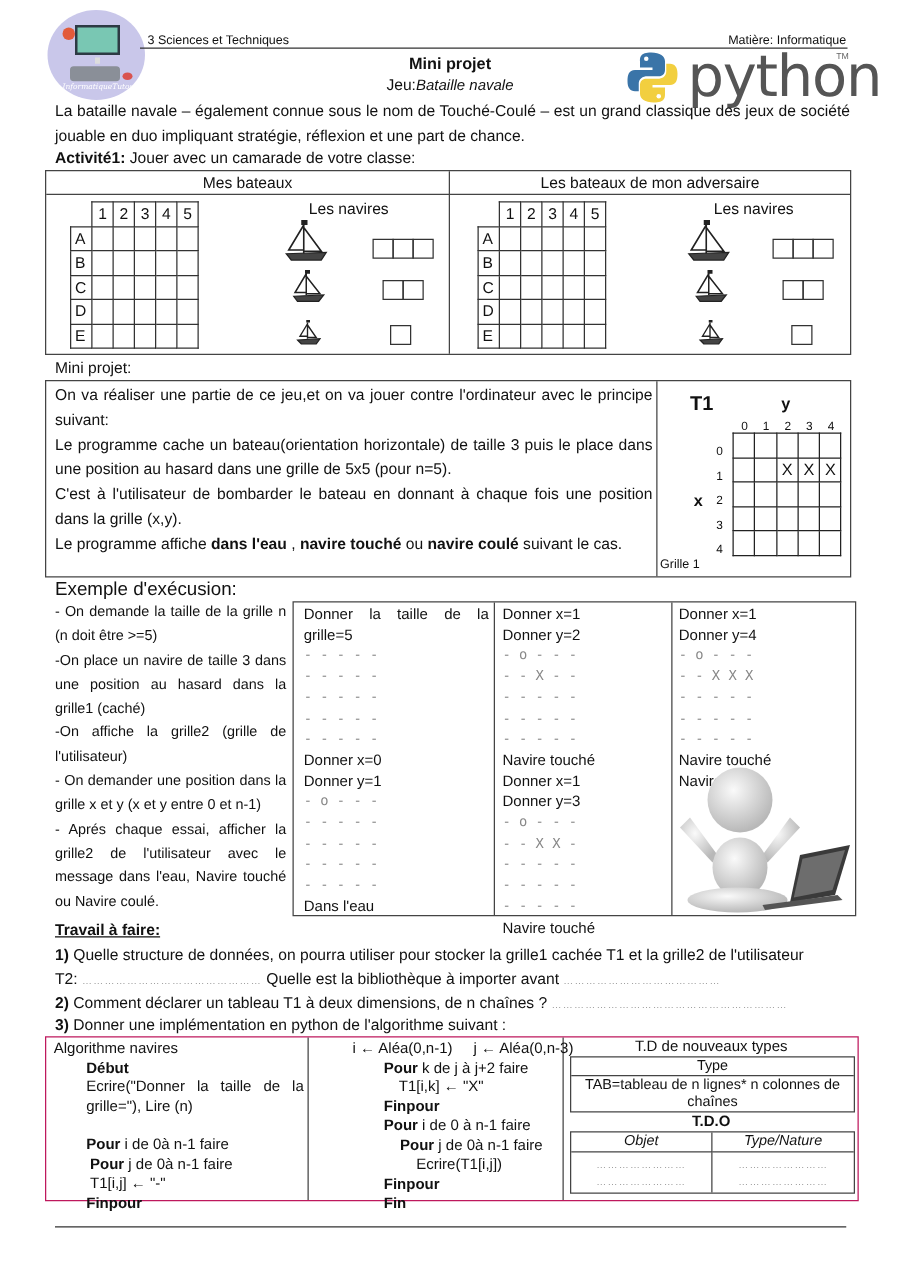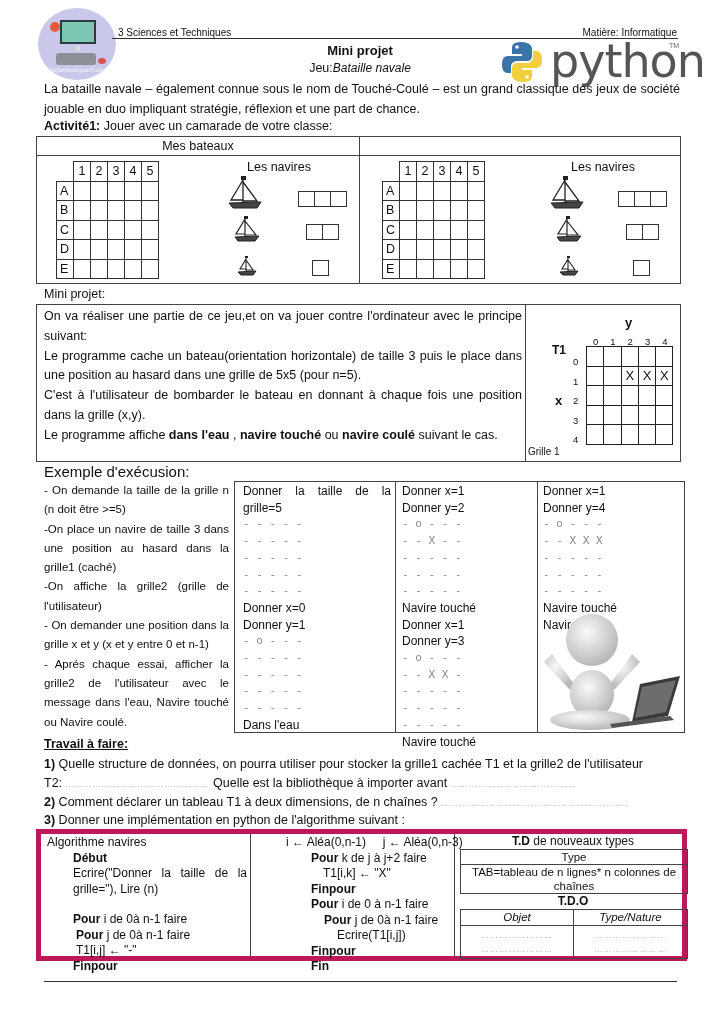--- a/index.html
+++ b/index.html
@@ -48,21 +48,21 @@
   .slots { position: absolute; display: flex; }
   .slots span { width: 17px; height: 16px; border: 1px solid #333; margin-left: -1px; display: inline-block; }
 
   
   .mp-lbl { left: 44px; top: 287px; font-size: 12.5px; }
   .mp-box { left: 36px; top: 304px; width: 645px; height: 158px; border: 1px solid #444; }
   .mp-box .vsep { position: absolute; left: 488px; top: 0; bottom: 0; border-left: 1px solid #444; }
   .mp-text { position: absolute; left: 7px; top: 2px; width: 478px; line-height: 19.8px; text-align: justify; font-size: 12.5px; }
   .mp-text b { font-weight: bold; }
 
-  .t1-lbl { position: absolute; left: 515px; top: 10px; font-weight: bold; font-size: 12px; margin-top: 28px; }
+  .t1-lbl { position: absolute; left: 515px; top: 10px; font-weight: bold; font-size: 16px; }
   .y-lbl { position: absolute; left: 588px; top: 10px; font-weight: bold; font-size: 13px; }
   .x-lbl { position: absolute; left: 518px; top: 88px; font-weight: bold; font-size: 13px; }
   .col-nums { position: absolute; left: 550px; top: 31px; display: flex; font-size: 9.5px; }
   .col-nums span { width: 17.3px; text-align: center; }
   .row-nums { position: absolute; left: 536px; top: 47px; font-size: 9.5px; }
   .row-nums span { display: block; height: 19.6px; line-height: 19.6px; }
   .t1grid { position: absolute; left: 549px; top: 41px; border-collapse: collapse; }
   .t1grid td { border: 1px solid #222; width: 17.3px; height: 19.6px; text-align: center; font-size: 13px; padding: 0; }
   .grille1 { position: absolute; left: 491px; top: 141px; font-size: 10px; }
 
@@ -78,28 +78,28 @@
 
   .person { position: absolute; left: 305px; top: 130px; width: 146px; height: 120px; }
 
   
   .tr-title { left: 44px; top: 737px; font-weight: bold; font-size: 12.5px; text-decoration: underline; }
   .q { left: 44px; font-size: 12.5px; }
   .q b { font-weight: bold; }
   .dots { color: #999; font-size: 8px; letter-spacing: 1px; }
 
   
-  .algo-box { left: 36px; top: 829px; width: 651px; height: 132px; border: 5px solid #be185d; }
+  .algo-box { left: 36px; top: 829px; width: 651px; height: 132px; border: 1px solid #be185d; }
   .algo-box .vsep1 { position: absolute; left: 209px; top: 0; bottom: 0; border-left: 1px solid #444; }
   .algo-box .vsep2 { position: absolute; left: 413px; top: 0; bottom: 0; border-left: 1px solid #444; }
   .algo-col { position: absolute; top: 1px; font-size: 12px; line-height: 15.5px; }
   .algo-col b { font-weight: bold; }
   .td-box { position: absolute; left: 417px; top: 0; width: 230px; }
   .td-title { text-align: center; font-size: 12px; line-height: 15px; }
-  .td-title b { font-weight: bold; }
+  .td-title b { font-weight: normal; }
   .td-type { border: 1px solid #444; margin-left: 2px; }
   .td-type div { text-align: center; font-size: 11.5px; line-height: 14px; }
   .td-type .hd { border-bottom: 1px solid #444; }
   .tdo-title { text-align: center; font-weight: bold; font-size: 12px; line-height: 15px; }
   .tdo { border: 1px solid #444; margin-left: 2px; display: grid; grid-template-columns: 1fr 1fr; font-size: 11.5px; }
   .tdo .th { text-align: center; font-style: italic; border-bottom: 1px solid #444; line-height: 15px; }
   .tdo .th.l, .tdo .td.l { border-right: 1px solid #444; }
   .tdo .td { text-align: center; line-height: 14px; height: 32px; padding-top: 3px; }
 
   .foot-line { left: 44px; top: 981px; width: 633px; border-top: 1px solid #333; }
@@ -133,20 +133,21 @@
 
 <div class="abs intro">La bataille navale – également connue sous le nom de Touché-Coulé – est un grand classique des jeux de société jouable en duo impliquant stratégie, réflexion et une part de chance.</div>
 <div class="abs act1">
   <b>Activité1:</b><span> Jouer avec un camarade de votre classe:</span>
 </div>
 
 <div class="abs act-table">
   <div class="vsep"></div>
   <div class="hsep"></div>
   <div class="act-head" style="left:0;width:322px;">Mes bateaux</div>
+  <div class="act-head" style="left:322px;width:322px;">Les bateaux de mon adversaire</div>
 
   <table class="grid" style="left:19px;top:24px;">
     <tbody>
         <tr>
           <td class="blank"></td>
           <td>1</td>
           <td>2</td>
           <td>3</td>
           <td>4</td>
           <td>5</td>

